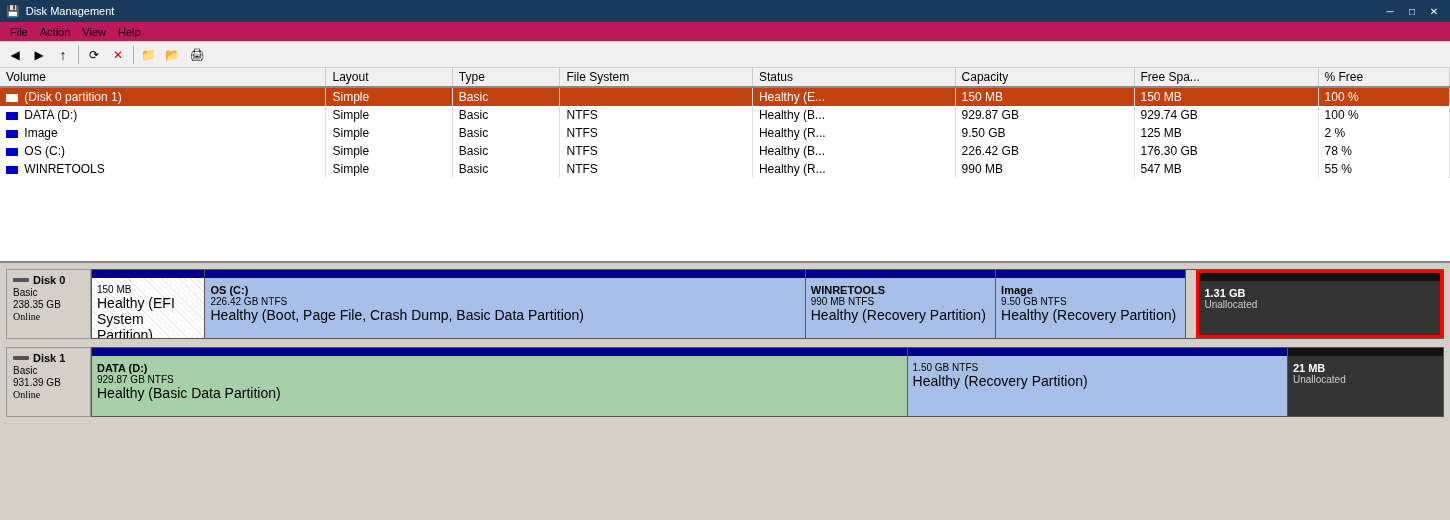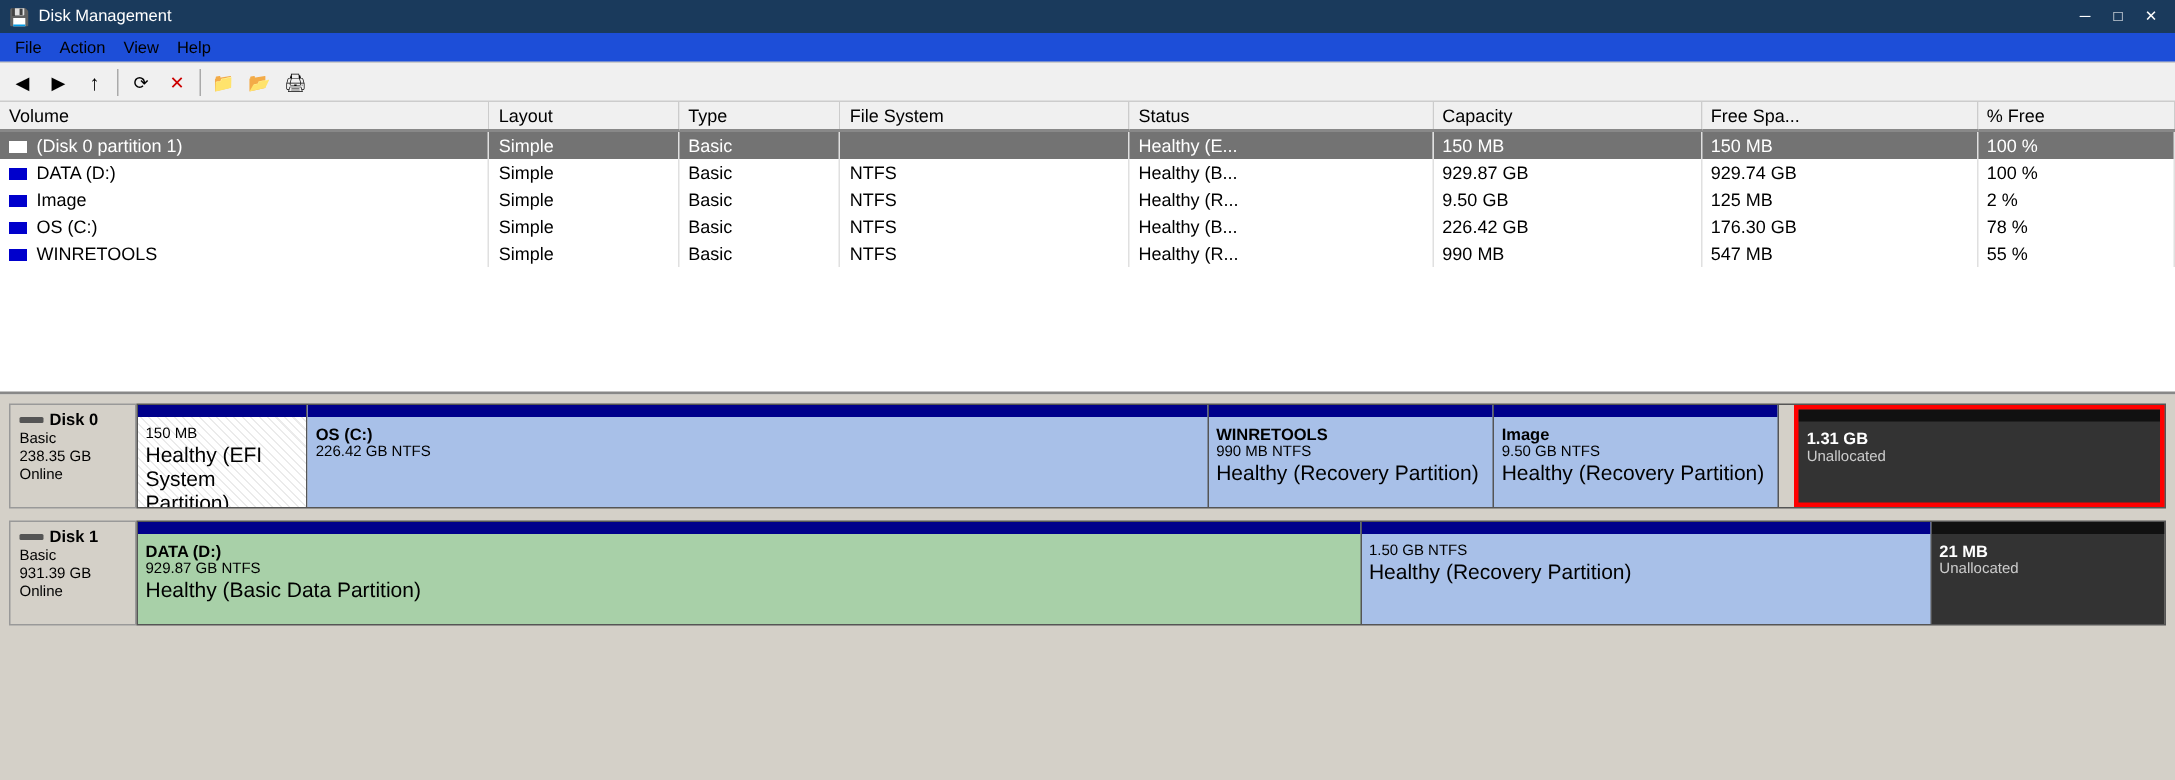--- a/index.html
+++ b/index.html
@@ -36,21 +36,21 @@
       color: white;
       font-size: 10px;
       cursor: pointer;
       display: flex;
       align-items: center;
       justify-content: center;
     }
 
     
     .menu-bar {
-      background: #1d4ed8;
+      background: #be185d;
       height: 20px;
       display: flex;
       align-items: center;
       padding: 0 4px;
       border-bottom: 1px solid #ccc;
       font-size: 11px;
     }
     .menu-item {
       padding: 1px 6px;
       cursor: pointer;
@@ -102,21 +102,21 @@
       font-weight: normal;
       white-space: nowrap;
       position: sticky;
       top: 0;
       background: #f0f0f0;
     }
     tbody tr {
       cursor: default;
     }
     tbody tr.selected {
-      background: #737373;
+      background: #c2410c;
       color: white;
     }
     tbody td {
       padding: 2px 6px;
       border-right: 1px solid #e0e0e0;
       white-space: nowrap;
     }
 
     .disk-row {
       display: flex;
@@ -133,21 +133,21 @@
       font-size: 11px;
       border: 1px solid #999;
       display: flex;
       flex-direction: column;
       justify-content: flex-start;
       gap: 1px;
     }
     .disk-label-name { font-weight: bold; font-size: 11px; }
     .disk-label-type { font-size: 10px; }
     .disk-label-size { font-size: 10px; }
-    .disk-label-status { font-size: 10px; }
+    .disk-label-status { font-size: 10px; font-family: Liberation Serif, serif; }
 
     .partition {
       border-right: 1px solid #555;
       display: flex;
       flex-direction: column;
       justify-content: flex-start;
       padding: 4px 5px;
       font-size: 10px;
       overflow: hidden;
       position: relative;
@@ -357,20 +357,21 @@
         <div class="partition efi" style="flex:8;min-width:0;">
           <div class="partition-header"></div>
           <div class="partition-size" style="margin-top:10px;">150 MB</div>
           <div class="partition-status">Healthy (EFI System Partition)</div>
         </div>
 
         <div class="partition system" style="flex:46;min-width:0;">
           <div class="partition-header"></div>
           <div class="partition-name">OS (C:)</div>
           <div class="partition-size">226.42 GB NTFS</div>
+          <div class="partition-status">Healthy (Boot, Page File, Crash Dump, Basic Data Partition)</div>
         </div>
 
         <div class="partition recovery" style="flex:14;min-width:0;">
           <div class="partition-header"></div>
           <div class="partition-name">WINRETOOLS</div>
           <div class="partition-size">990 MB NTFS</div>
           <div class="partition-status">Healthy (Recovery Partition)</div>
         </div>
 
         <div class="partition recovery" style="flex:14;min-width:0;">

